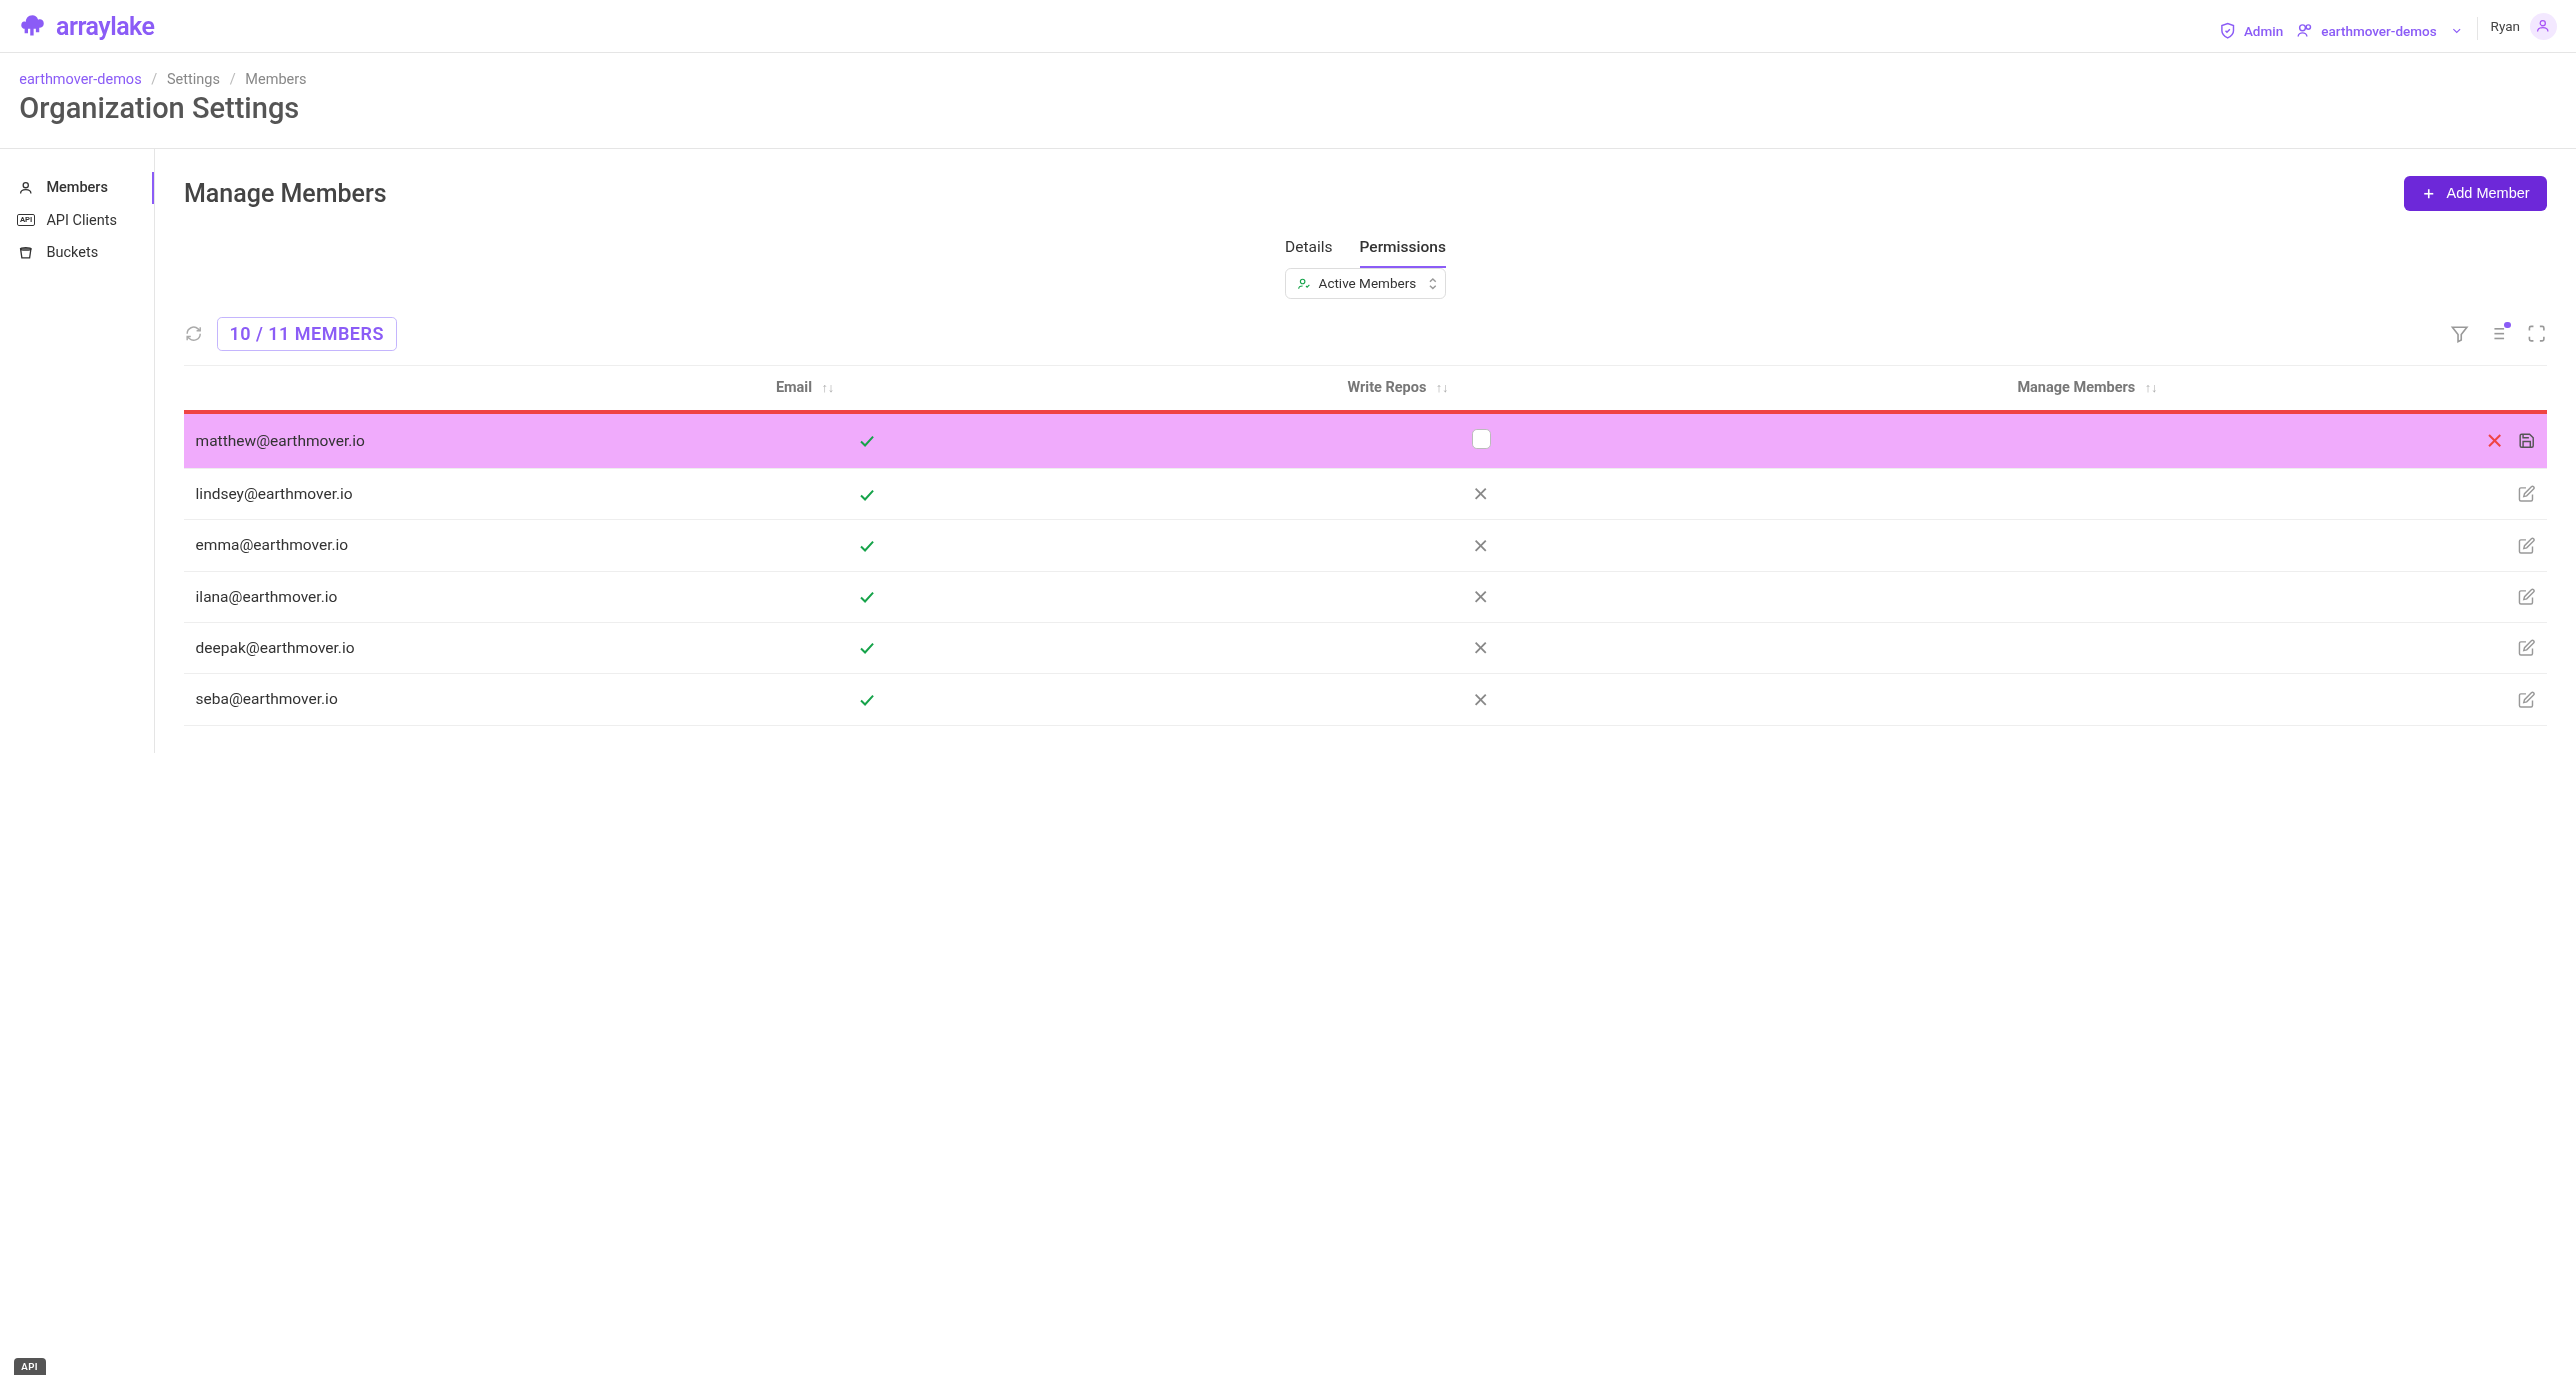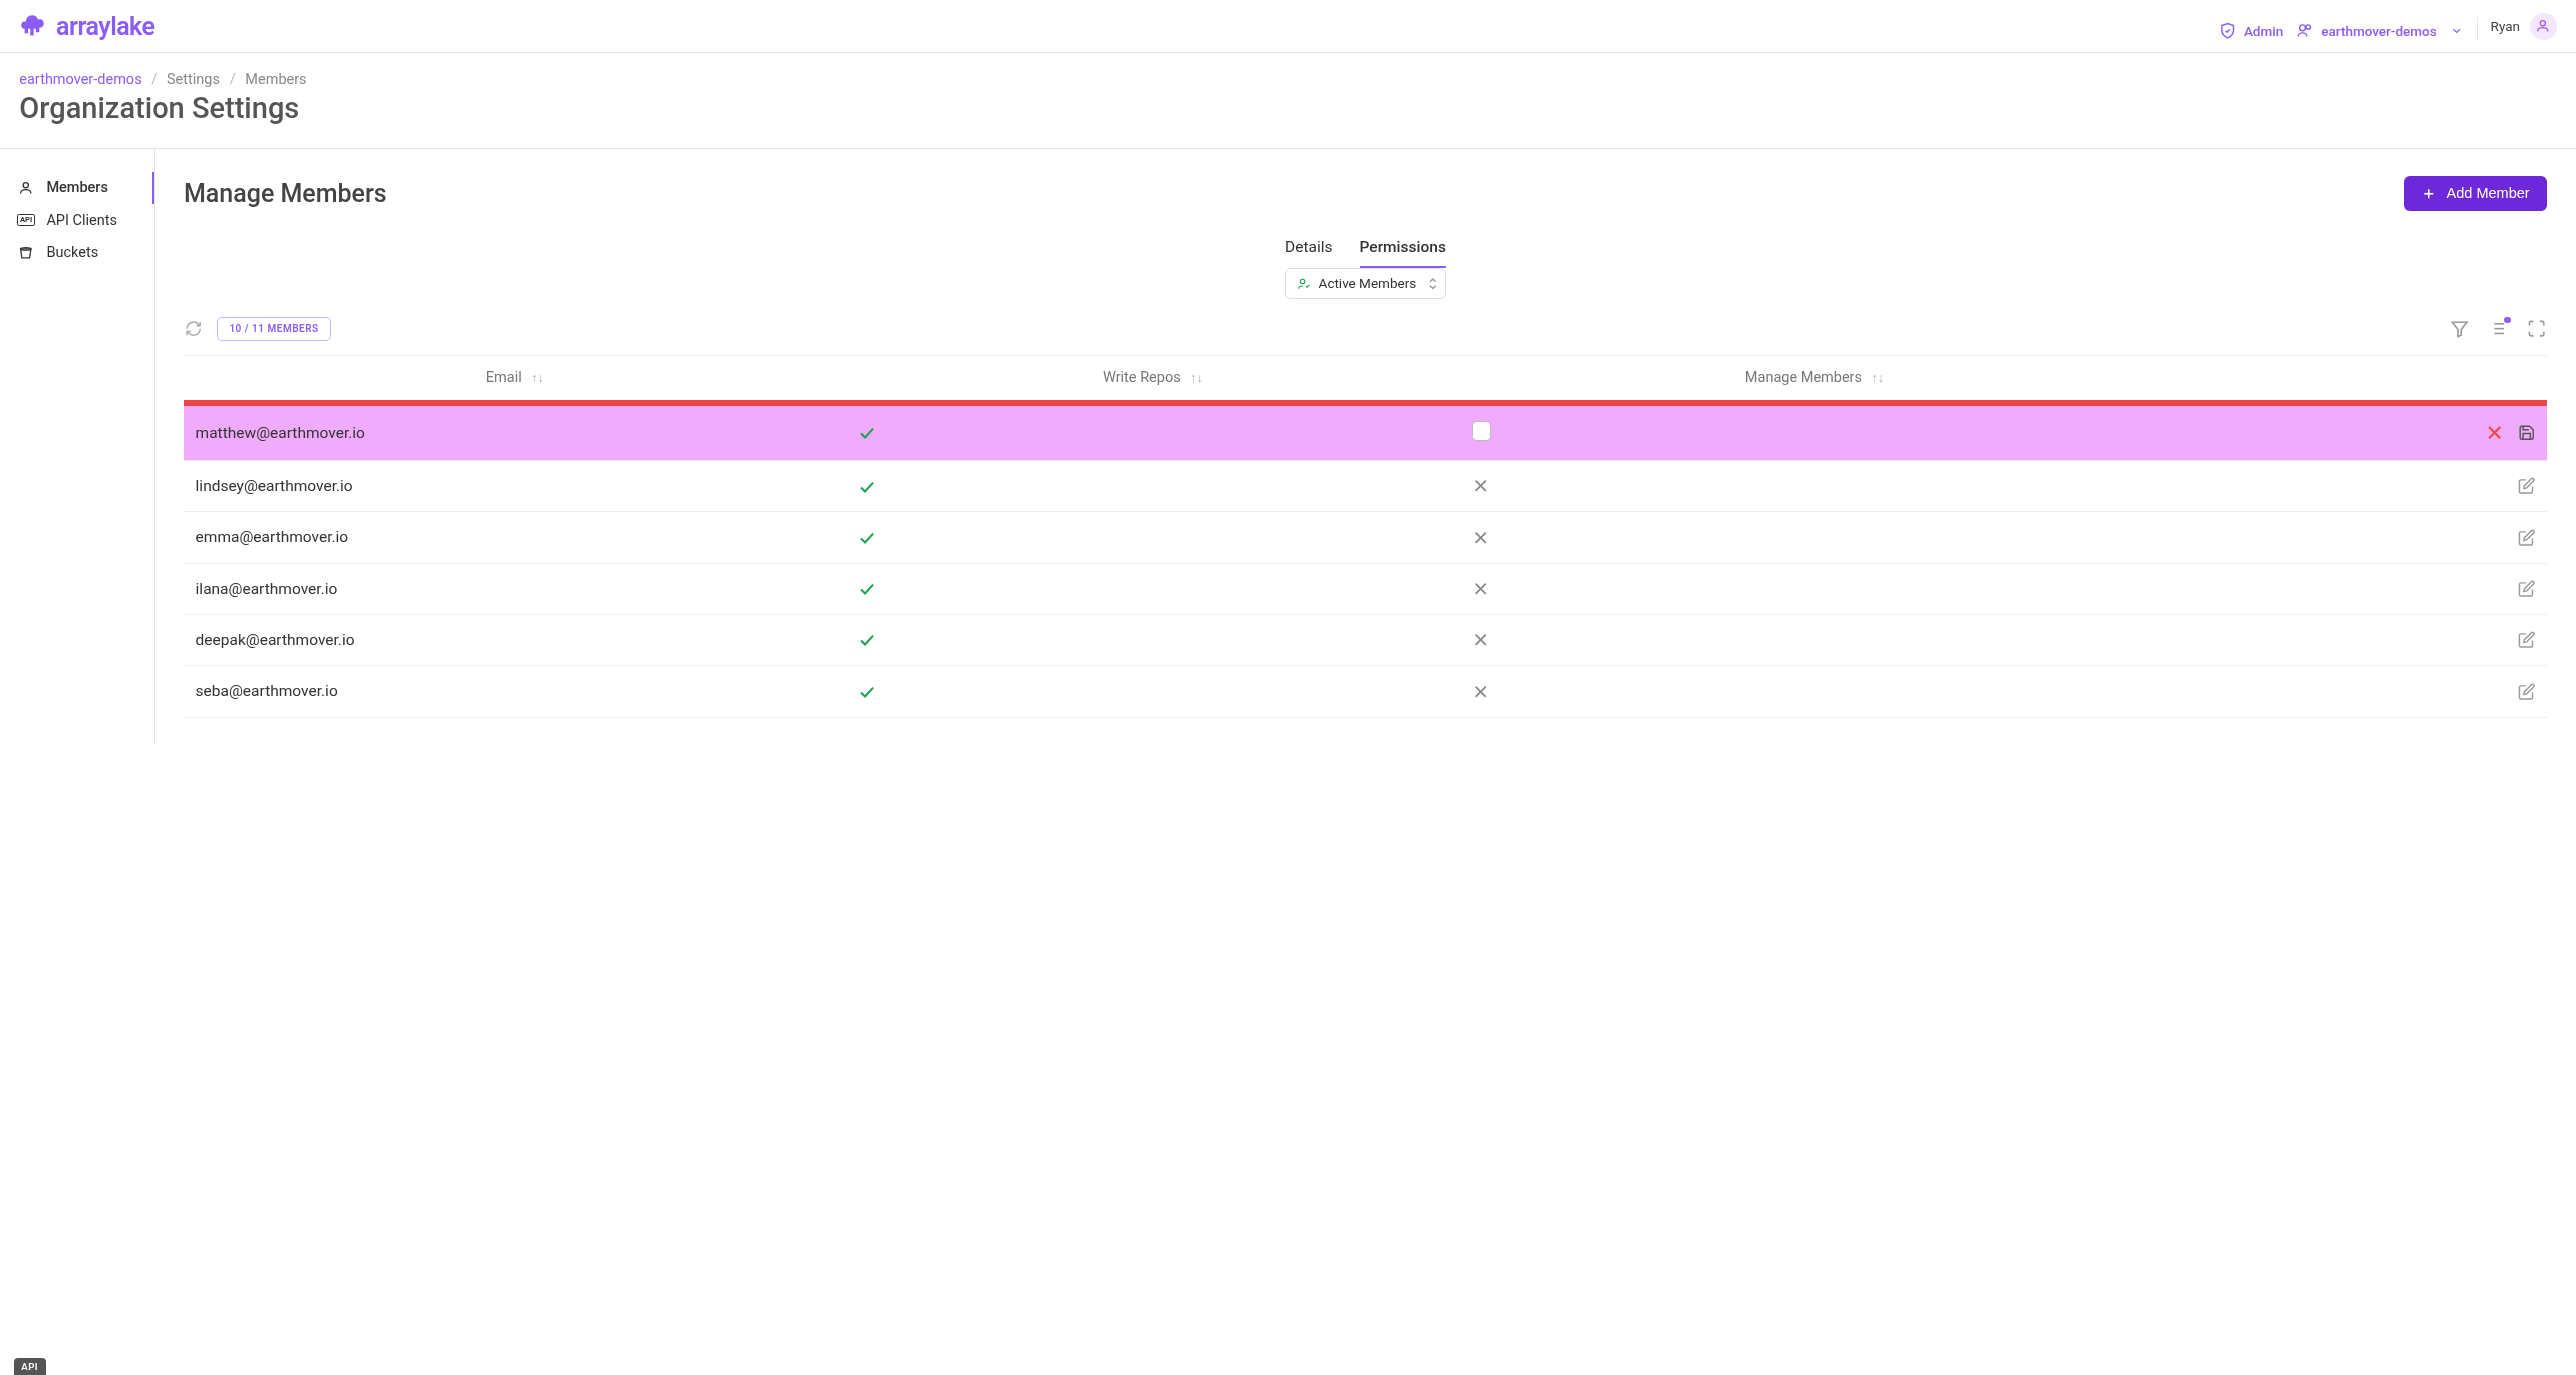--- a/index.html
+++ b/index.html
@@ -41,29 +41,29 @@
 .tabs { display: flex; gap: 27px; }
 .tab { font-size: 15.5px; color: #333; padding-bottom: 9.7px; cursor: pointer; }
 .tab.active { border-bottom: 2.9px solid #8b5cf6; font-weight: 500; }
 .select-box { border: 1px solid #ddd; border-radius: 5.8px; padding: 6.8px 29px 6.8px 11.6px; display: flex; align-items: center; gap: 7.7px; font-size: 13.5px; cursor: pointer; position: relative; }
 .select-box .chev { position: absolute; right: 7.7px; color: #999; font-size: 9.7px; }
 
 
 .toolbar { display: flex; align-items: center; justify-content: space-between; margin-top: 17.4px; }
 .toolbar-left { display: flex; align-items: center; gap: 13.5px; }
 .icon-btn { width: 19.3px; height: 19.3px; color: #aaa; cursor: pointer; display: flex; align-items: center; justify-content: center; }
-.count-badge { border: 1px solid #c4b5fd; color: #8b5cf6; border-radius: 4.8px; padding: 5.8px 11.6px; font-weight: 600; font-size: 10px; letter-spacing: 0.5px; }
+.count-badge { border: 1px solid #c4b5fd; color: #8b5cf6; border-radius: 4.8px; padding: 5.8px 11.6px; font-weight: 600; font-size: 18px; letter-spacing: 0.5px; }
 .toolbar-right { display: flex; align-items: center; gap: 17.4px; color: #999; }
 .toolbar-right .icon-btn { width: 21px; height: 21px; }
 .dot-indicator { position: relative; }
 .dot-indicator::after { content: ''; position: absolute; top: -1.9px; right: -1.9px; width: 6.8px; height: 6.8px; border-radius: 50%; background: #8b5cf6; }
 
 
 .table { width: 100%; margin-top: 13.5px; border-collapse: collapse; }
-.table th { text-align: center; padding: 13.5px 11.6px; font-weight: 400; color: #777; font-size: 14.5px; border-top: 1px solid #eee; border-bottom: 6px solid #ef4444; }
+.table th { text-align: right; padding: 13.5px 11.6px; font-weight: 700; color: #777; font-size: 14.5px; border-top: 1px solid #eee; border-bottom: 4px solid #ef4444; }
 .table th .sort { margin-left: 5.8px; color: #aaa; font-size: 12.6px; }
 .table td { padding: 15.5px 11.6px; border-bottom: 1px solid #eee; font-size: 15.5px; color: #333; vertical-align: middle; }
 .table tr.editing td { background: #f0abfc; }
 .col-email { width: 28%; }
 .col-write { width: 26%; }
 .col-manage { width: 30%; }
 .col-actions { text-align: right; }
 .check-icon { color: #16a34a; }
 .x-icon { color: #888; }
 .row-actions { display: flex; gap: 13.5px; justify-content: flex-end; align-items: center; }

